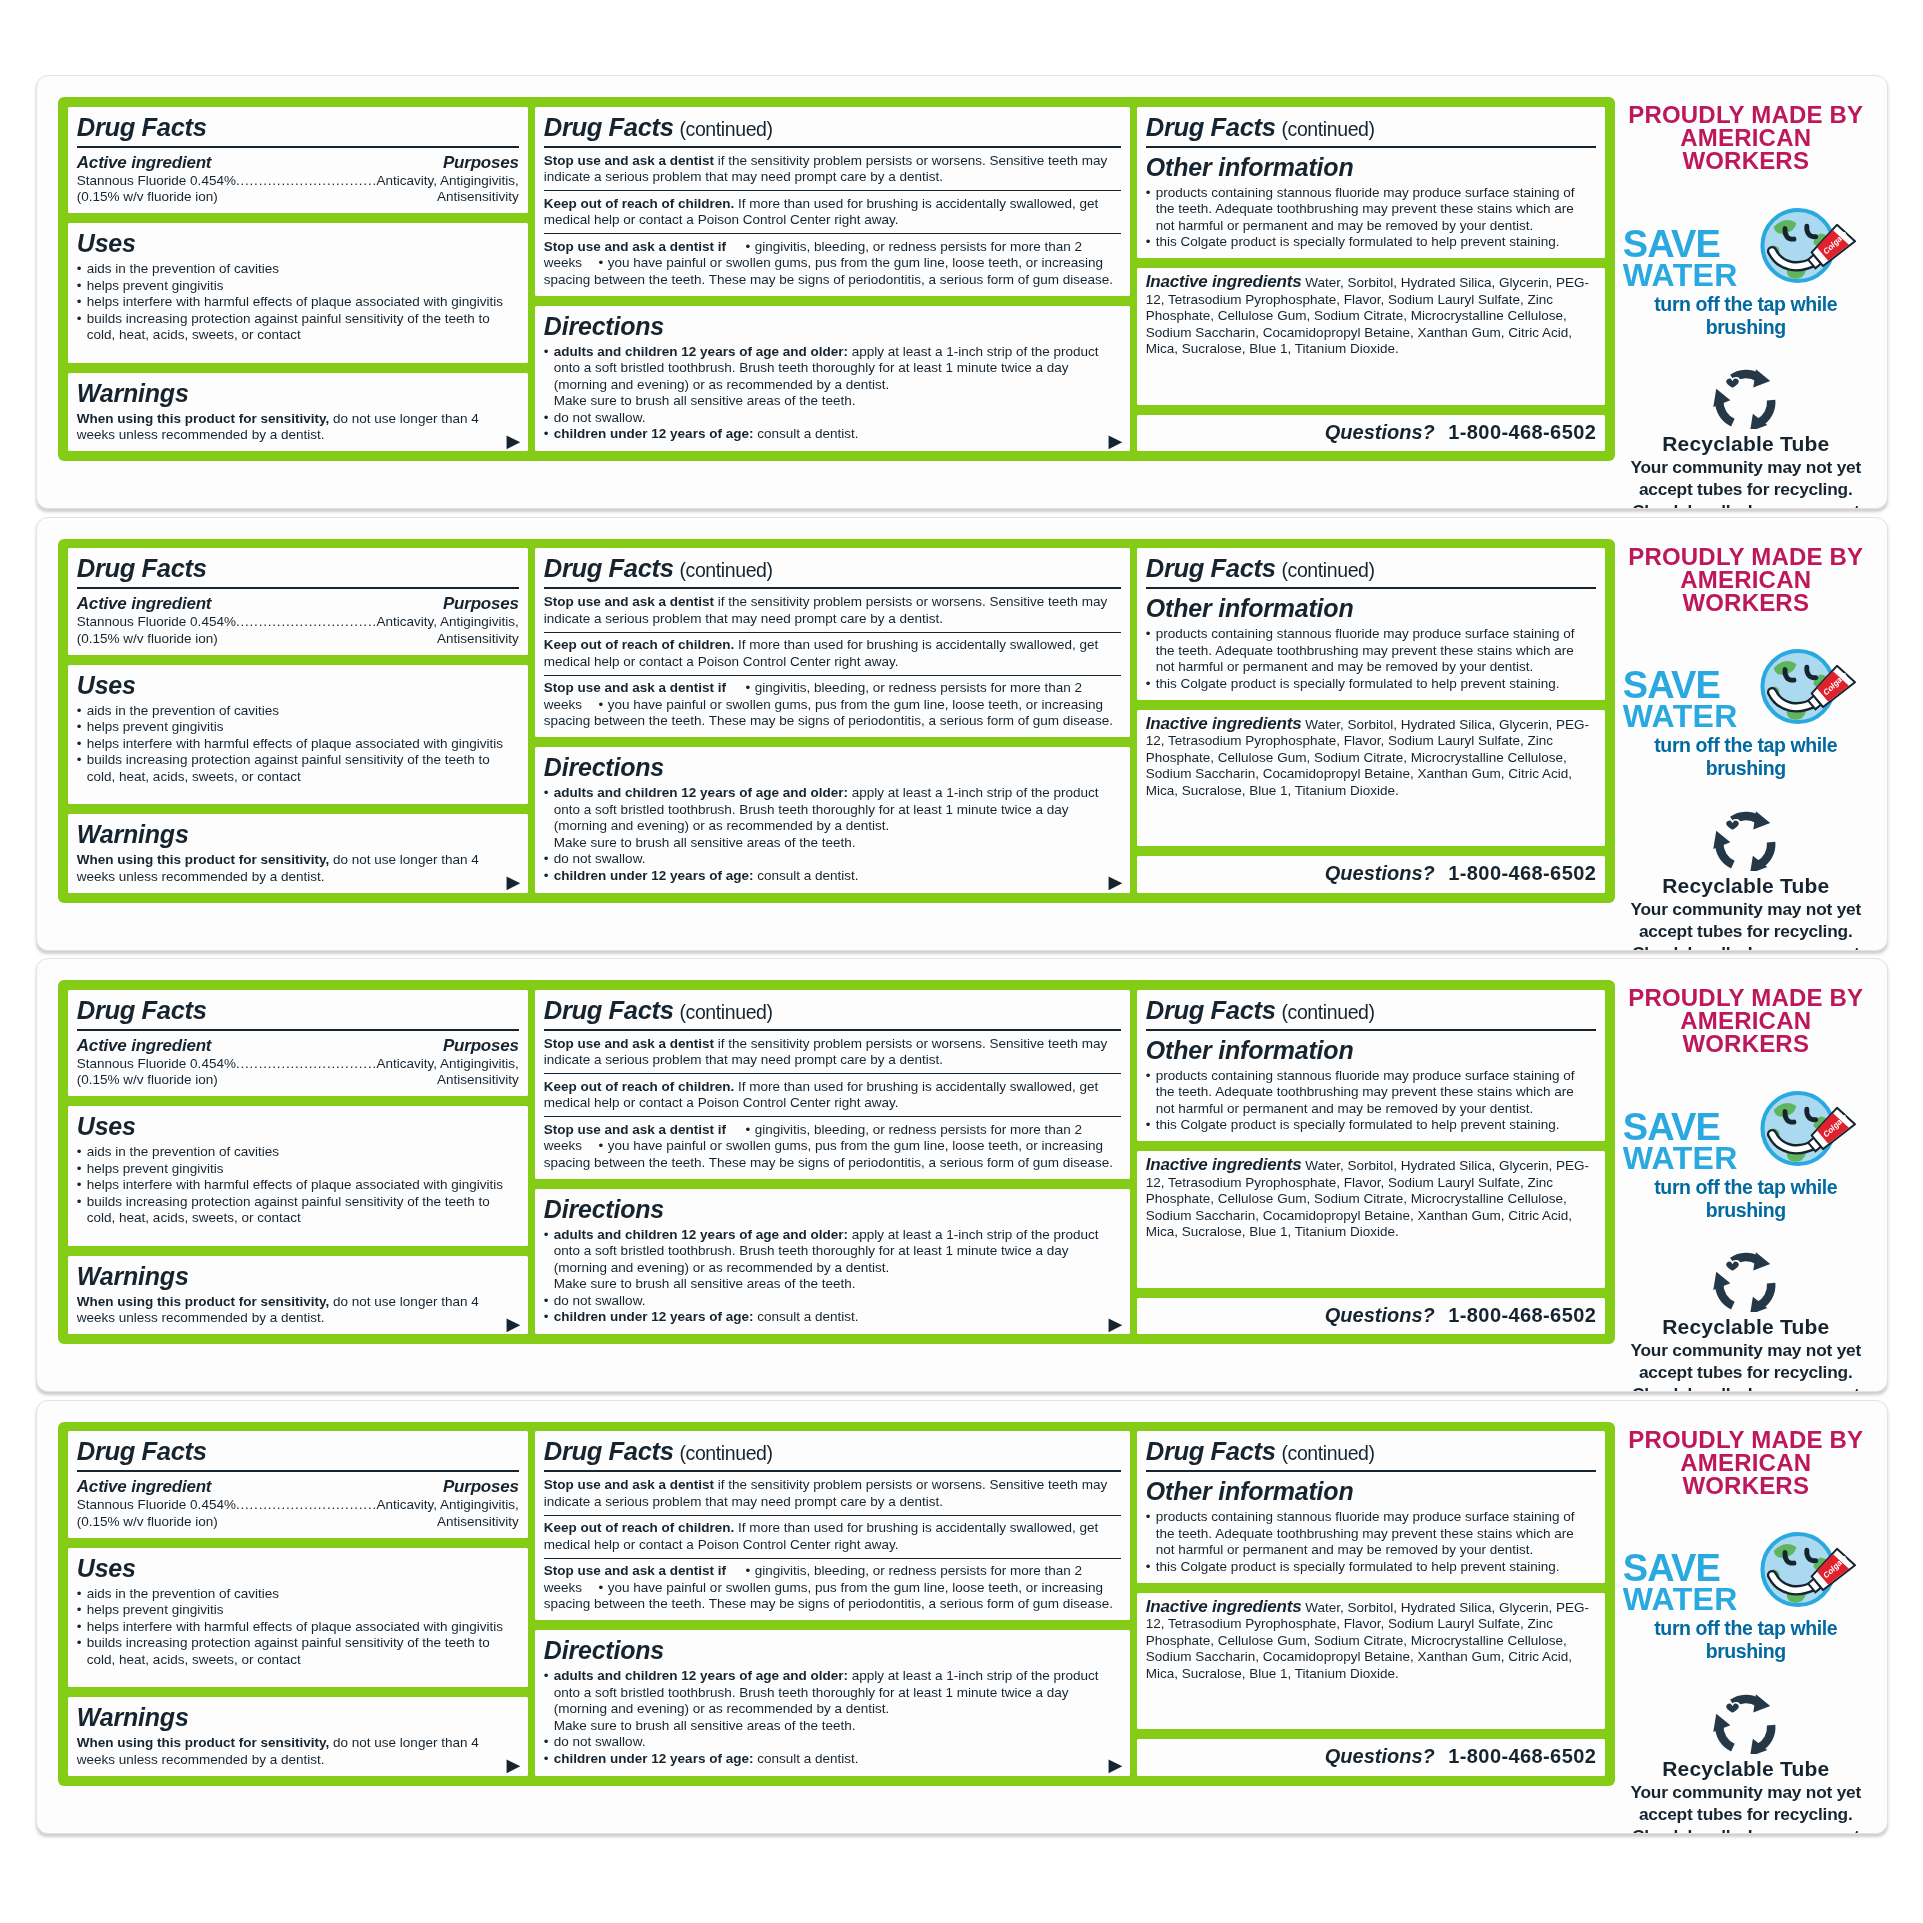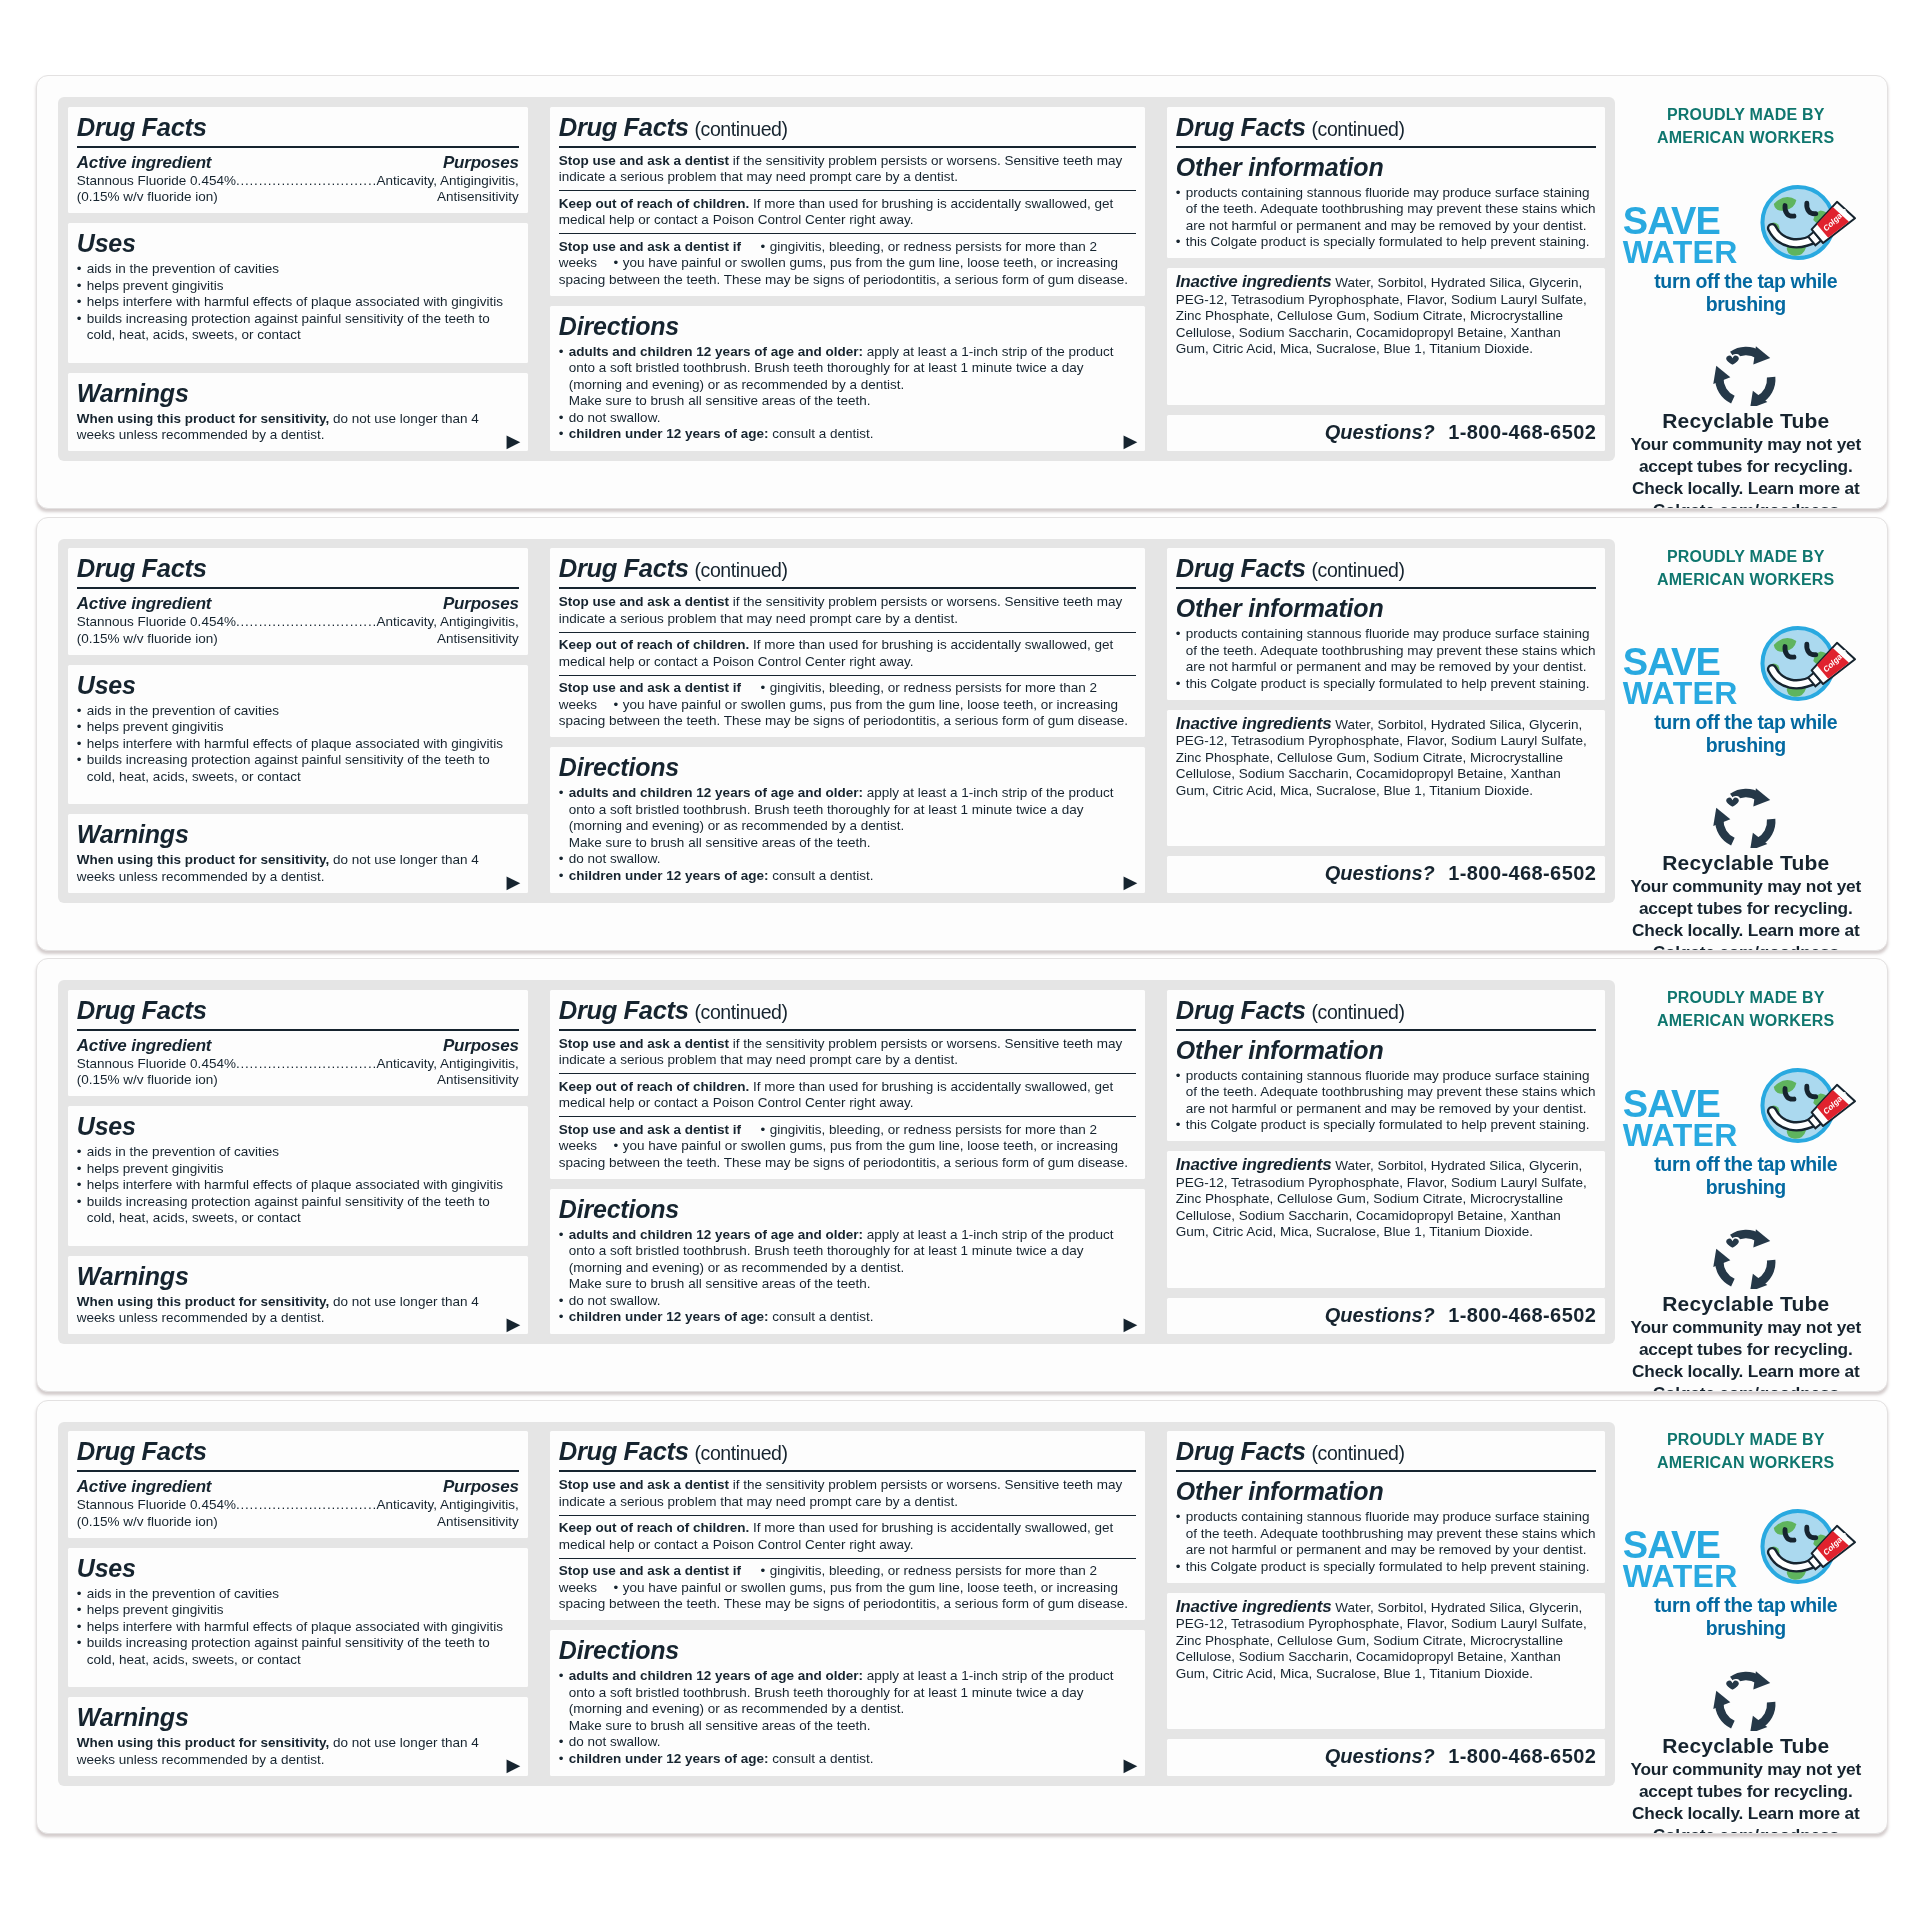--- a/index.html
+++ b/index.html
@@ -6,22 +6,22 @@
   html,body { width:1924px; height:1924px; background:#ffffff; overflow:hidden;
               font-family:"Liberation Sans","DejaVu Sans",sans-serif; color:#16242f; }
   #panels { padding-top:75px; }
 
   .card { width:1852px; height:434px; margin:0 auto 7.5px auto; background:#fdfdfd;
           border:0.8px solid #e3e1e1; border-radius:12px; position:relative;
           box-shadow:0 3px 3px -0.8px rgba(140,120,120,.38); padding:21px 18px 0 21px; overflow:hidden; }
   .card-row { display:flex; }
 
   
-  .dfbox { width:1557px; height:364px; background:#e5e5e5; border-radius:6px;
-           padding:9.8px; display:flex; gap:22px; }
+  .dfbox { width:1557px; height:364px; background:#84cc16; border-radius:6px;
+           padding:9.8px; display:flex; gap:7px; }
   .col { display:flex; flex-direction:column; gap:9.8px; }
   .col1 { width:460px; } .col2 { width:595px; } .col3 { flex:1; }
   .wbox { background:#fdfdfd; border-radius:1.5px; padding:6px 9px 7.5px 9px; position:relative; overflow:hidden; }
   .grow { flex:1; }
 
   .df-title { font-size:25.6px; font-weight:bold; font-style:italic; letter-spacing:-0.4px; }
   .df-cont  { font-size:19.5px; font-weight:normal; font-style:normal; margin-left:6px; letter-spacing:-0.4px; }
   .rule { border-bottom:2.3px solid #16242f; margin:3.8px 0 5.3px 0; }
   .thinrule { border-bottom:1.5px solid #16242f; margin:4.5px 0 4.5px 0; }
 
@@ -43,21 +43,21 @@
 
   .cont-arrow { position:absolute; right:7.5px; bottom:1.5px; font-size:18px; line-height:18px; color:#16242f; }
 
   .inactive-p .sub-h { font-style:italic; }
   .q-row { font-size:20px;text-align:right; }
   .q-h { font-weight:bold; font-style:italic; }
   .q-phone { font-weight:bold; margin-left:13.5px; letter-spacing:0.4px; }
 
   
   .sidebar { flex:1; text-align:center; padding:3px 0 0 7.5px; }
-  .made-by { font-size:16px; line-height:23px; font-weight:bold; color:#0f766e; letter-spacing:0.2px; margin-top:3px; }
+  .made-by { font-size:24px; line-height:23px; font-weight:bold; color:#be185d; letter-spacing:0.2px; margin-top:3px; }
   .save-row { display:flex; align-items:flex-end; justify-content:center; gap:18px; margin-top:28.6px; }
   .save-txt { text-align:left; color:#29a9e0; font-weight:bold; line-height:0.9; }
   .save-word { font-size:38px; letter-spacing:-0.8px; }
   .water-word { font-size:32px; letter-spacing:0.4px; }
   .tap-line { font-size:19.5px; font-weight:bold; color:#0369a1; margin-top:3px; letter-spacing:-0.4px; }
   .recycle-wrap { margin-top:25.6px; line-height:0; }
   .recyclable { font-size:21px; font-weight:bold; margin-top:3px; letter-spacing:0.2px; }
   .community { font-size:17.3px; font-weight:bold; line-height:22px; letter-spacing:-0.2px; }
 </style>
 </head>

